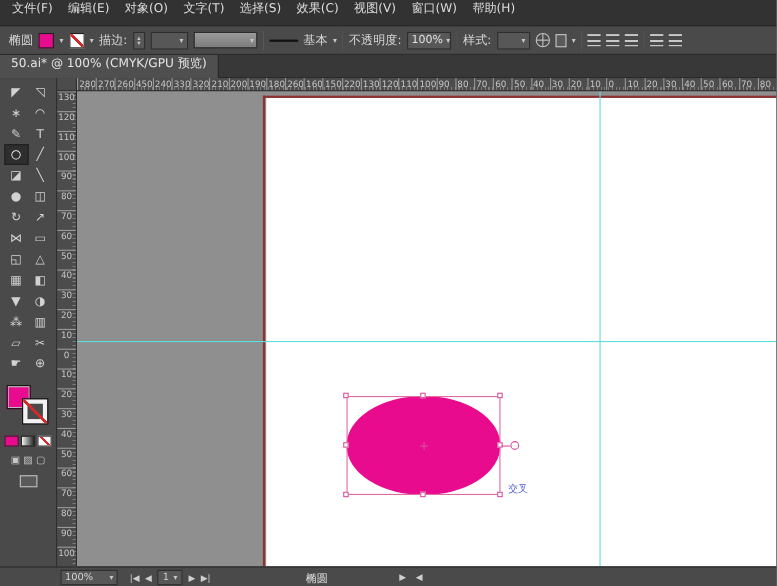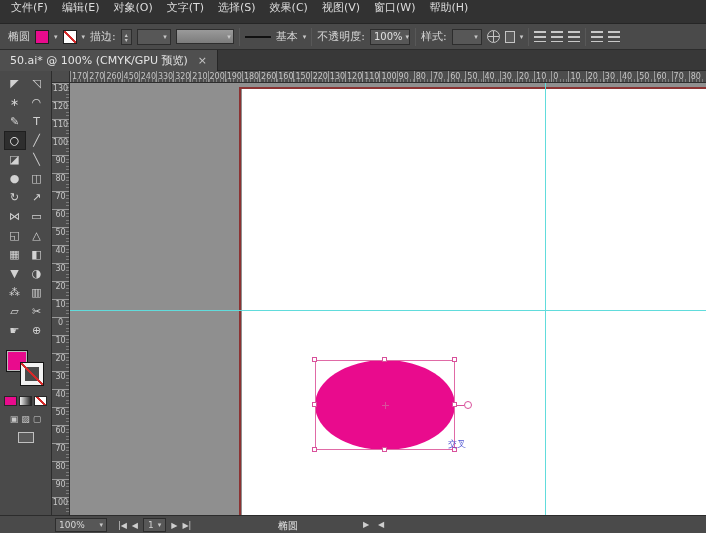--- a/index.html
+++ b/index.html
@@ -44,21 +44,21 @@
              linear-gradient(#c4c4c4,#c4c4c4) 0 5px/100% 1px no-repeat,
              linear-gradient(#c4c4c4,#c4c4c4) 5px 0/1px 100% no-repeat; }
   .doc-icon { width:10px; height:12px; border:1px solid #c4c4c4; background:#5a5a5a; flex:0 0 auto; }
   .align-icon { width:12px; height:11px; flex:0 0 auto;
                 background:repeating-linear-gradient(to bottom,#c8c8c8 0 2px,transparent 2px 5px); }
 
   
   .tabbar { position:absolute; left:0; top:50px; width:706px; height:21px; background:#383838;
             border-bottom:1px solid #2a2a2a; }
   .tab { position:absolute; left:0; top:0; height:21px; background:#4f4f4f; border-right:1px solid #262626;
-         display:flex; align-items:center; gap:10px; padding:0 10px; font-size:11px; color:#e4e4e4; }
+         display:flex; gap:10px; padding:0 10px; font-size:11px; color:#e4e4e4;flex-direction:column; }
   .tab-close { font-size:11px; color:#c4c4c4; cursor:default; }
 
   
   .toolbar { position:absolute; left:0; top:71px; width:52px; bottom:18px; background:#4a4a4a;
              border-right:1px solid #2c2c2c; padding-top:3px; }
   .tools { display:grid; grid-template-columns:22px 22px; justify-content:center; }
   .tool { height:19px; display:flex; align-items:center; justify-content:center; color:#d2d2d2; font-size:11px; }
   .tool.selected { background:#2e2e2e; color:#ffffff; border:1px solid #1f1f1f; }
   .swatches { position:relative; width:44px; height:40px; margin:10px auto 0; }
   .fill-big { position:absolute; left:2px; top:0; width:22px; height:22px; background:#e90b8d;
@@ -105,21 +105,21 @@
                    background:#e90b8d; border-radius:50%; }
   .selbox { position:absolute; left:245px; top:277px; width:140px; height:90px; border:1px solid #e06aa6; }
   .handle { position:absolute; width:5px; height:5px; background:#fff; border:1px solid #d9509b; }
   .center-x { position:absolute; left:312px; top:319px; width:7px; height:7px;
               background:
                 linear-gradient(#d9509b,#d9509b) 3px 0/1px 100% no-repeat,
                 linear-gradient(#d9509b,#d9509b) 0 3px/100% 1px no-repeat; }
   .widget-stem { position:absolute; left:386px; top:322px; width:8px; height:1px; background:#d9509b; }
   .widget-circle { position:absolute; left:394px; top:318px; width:8px; height:8px; background:#fff;
                    border:1px solid #d9509b; border-radius:50%; }
-  .smart-label { position:absolute; left:378px; top:355px; font-size:9px; color:#4f55d2; }
+  .smart-label { position:absolute; left:392px; top:355px; font-size:9px; color:#4f55d2; }
 
   
   .statusbar { position:absolute; left:0; bottom:0; width:706px; height:18px; background:#4a4a4a;
                border-top:1px solid #2c2c2c; font-size:10px; color:#d6d6d6; }
   .zoom-field { position:absolute; left:55px; top:2px; width:52px; height:14px; background:#575757;
                 border:1px solid #2d2d2d; display:flex; align-items:center; justify-content:space-between;
                 padding:0 3px; font-size:9px; }
   .sb-nav { position:absolute; left:118px; top:2px; height:14px; display:flex; align-items:center; gap:5px;
             font-size:8px; color:#cfcfcf; }
   .ab-field { height:14px; background:#575757; border:1px solid #2d2d2d; display:flex; align-items:center;
@@ -245,21 +245,21 @@
       <span>▨</span>
       <span>▢</span>
     </div>
     <div class="screen-row">
       <span class="screen-btn"></span>
     </div>
   </div>
 
   <div class="ruler-corner"></div>
   <div class="hruler">
-      <span class="hlabel">170</span>
+      <span class="hlabel">280</span>
       <span class="hlabel">270</span>
       <span class="hlabel">260</span>
       <span class="hlabel">450</span>
       <span class="hlabel">240</span>
       <span class="hlabel">330</span>
       <span class="hlabel">320</span>
       <span class="hlabel">210</span>
       <span class="hlabel">200</span>
       <span class="hlabel">190</span>
       <span class="hlabel">180</span>

